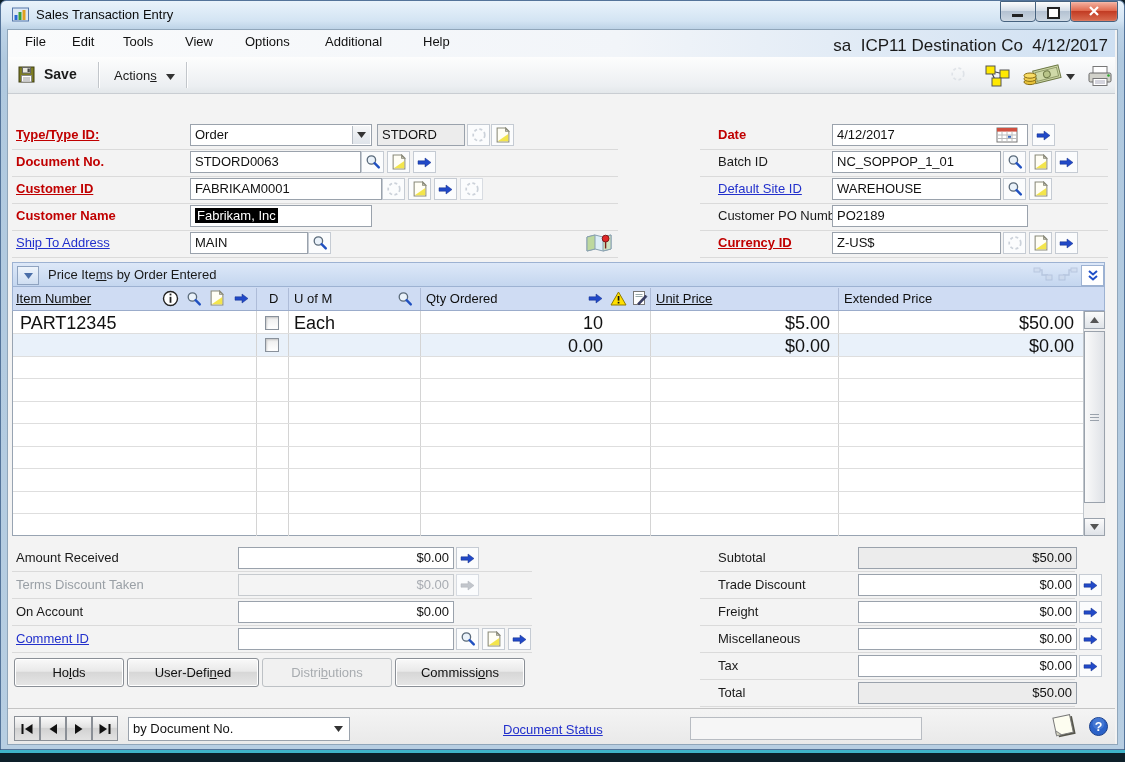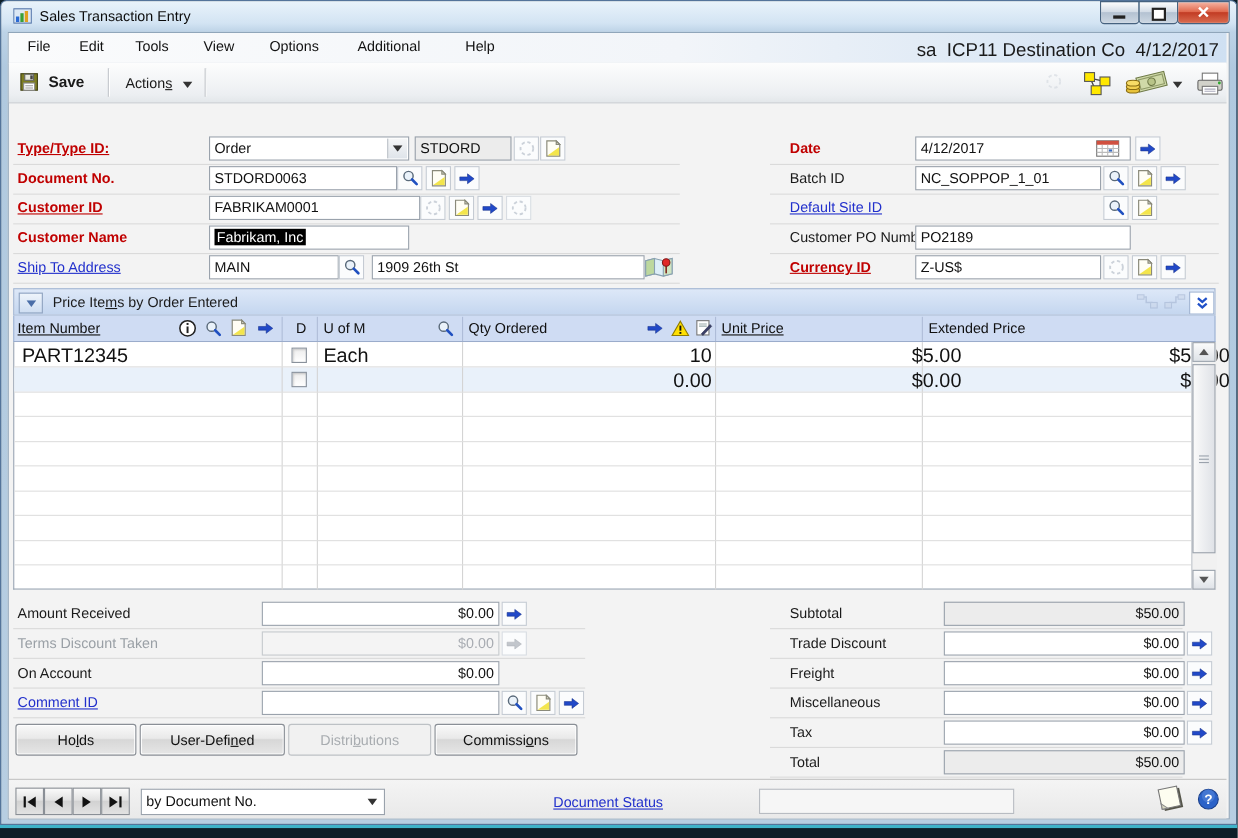--- a/index.html
+++ b/index.html
@@ -32,21 +32,21 @@
   .ibtn{position:absolute;width:21px;height:20px;border:1px solid #c5cbd3;background:#fbfcfd;display:flex;align-items:center;justify-content:center;}
   .combo-btn{position:absolute;right:1px;top:1px;bottom:1px;width:17px;background:linear-gradient(#f6f7f8,#dfe4ea);border-left:1px solid #b6bcc4;display:flex;align-items:center;justify-content:center;}
   .panelhdr{left:12px;top:262px;width:1093px;height:25px;background:linear-gradient(#dde8f8,#c4d6ef);border:1px solid #9db2d2;box-sizing:border-box;}
   .colhdr{left:12px;top:287px;width:1093px;height:24px;background:#cfdcf3;border-left:1px solid #9db2d2;border-right:1px solid #9db2d2;border-bottom:1px solid #9baccb;box-sizing:border-box;}
   .hcell{position:absolute;font-size:13px;color:#101010;white-space:nowrap;}
   .gridbody{left:12px;top:311px;width:1093px;height:225px;background:#fff;border:1px solid #98a4b2;border-top:none;box-sizing:border-box;}
   .gvline{position:absolute;width:1px;background:#d4d4d4;}
   .ghline{position:absolute;left:13px;width:1070px;height:1px;background:#dedede;}
   .hvline{position:absolute;width:1px;background:#aebcd8;top:288px;height:22px;}
   .cell{position:absolute;font-size:18px;color:#111;white-space:nowrap;line-height:18px;}
-  .cell.right{text-align:right;padding-left:44px;}
+  .cell.right{text-align:right;}
   .chk{position:absolute;width:12px;height:12px;border:1px solid #89919b;background:linear-gradient(#ededed,#fff);box-shadow:inset 1px 1px 2px rgba(0,0,0,.18);}
   .sbtn{position:absolute;left:1084px;width:21px;height:18px;border:1px solid #9aa2ac;background:linear-gradient(#fbfbfb,#dfe3e8);display:flex;align-items:center;justify-content:center;box-sizing:border-box;}
   .sthumb{position:absolute;left:1084px;width:21px;border:1px solid #9aa2ac;background:linear-gradient(90deg,#fafafa,#dfe2e7);box-sizing:border-box;}
   .btn{position:absolute;height:27px;border:1px solid #8a8f96;border-radius:3px;font-size:13px;color:#101010;display:flex;align-items:center;justify-content:center;background:linear-gradient(#f9f9f9,#e9e9e9 45%,#d7d7d7 50%,#e6e6e6);box-shadow:inset 0 0 0 1px #fff;}
   .btn.dis{border-color:#bdc1c5;background:#f1f1f1;color:#a8acb0;box-shadow:none;}
   .mn{text-decoration:underline;}
   .statusbar{left:8px;top:708px;width:1107px;height:35px;background:linear-gradient(#f4f4f4,#e9e9e9);border-top:1px solid #c4c4c4;}
   .navbtn{position:absolute;top:716px;width:26px;height:25px;border:1px solid #8a8f96;background:linear-gradient(#fafafa,#e2e2e2 45%,#d2d2d2 50%,#e2e2e2);display:flex;align-items:center;justify-content:center;box-sizing:border-box;}
   .cyanline{left:0;top:750px;width:1125px;height:3px;background:#3fb3c9;}
   .darkband{left:0;top:753px;width:1125px;height:9px;background:#0d1f29;}
@@ -253,21 +253,20 @@
   <div class="lbl link" style="left:16px;top:235px">Ship To Address</div>
   <div class="fld" style="left:190px;top:232px;width:108px">MAIN</div>
   <div class="ibtn" style="left:308px;top:232px">
       <span>
         <svg width="16" height="16" viewBox="0 0 16 16">
           <circle cx="6.4" cy="6" r="4.2" fill="#eaf2fa" stroke="#5a6a7a" stroke-width="1.3"></circle>
           <line x1="9.6" y1="9.2" x2="13.8" y2="13.4" stroke="#2050c0" stroke-width="2.4" stroke-linecap="round"></line>
         </svg>
       </span>
     </div>
-  <div class="fld" style="left:338px;top:232px;width:238px">1909 26th St</div>
   <span class="abs" style="left:586px;top:233px">
       <svg width="26" height="20" viewBox="0 0 26 20">
         <path d="M1 4 L9 2 L17 4 L25 2 V16 L17 18 L9 16 L1 18 Z" fill="#ddeef8" stroke="#88a0b0"></path>
         <path d="M1 4 L9 2 V16 L1 18 Z" fill="#bdd89e" stroke="#88a0b0"></path>
         <path d="M17 4 L25 2 V16 L17 18 Z" fill="#cfe4c2" stroke="#88a0b0"></path>
         <rect x="18.9" y="7.5" width="1.4" height="8" fill="#7a2018"></rect>
         <circle cx="19.6" cy="5.6" r="3.4" fill="#e02828" stroke="#801818"></circle>
       </svg>
     </span>
 
@@ -320,20 +319,21 @@
     </div>
   <div class="ibtn" style="left:1055px;top:151px">
       <span>
         <svg width="15" height="11" viewBox="0 0 15 11">
           <path d="M1 3.8 H8 V1 L14 5.5 L8 10 V7.2 H1 Z" fill="#2149c8" stroke="#16308a" stroke-width="0.5"></path>
         </svg>
       </span>
     </div>
 
   <div class="lbl link" style="left:718px;top:181px">Default Site ID</div>
+  <div class="fld" style="left:832px;top:178px;width:159px">WAREHOUSE</div>
   <div class="ibtn" style="left:1003px;top:178px">
       <span>
         <svg width="16" height="16" viewBox="0 0 16 16">
           <circle cx="6.4" cy="6" r="4.2" fill="#eaf2fa" stroke="#5a6a7a" stroke-width="1.3"></circle>
           <line x1="9.6" y1="9.2" x2="13.8" y2="13.4" stroke="#2050c0" stroke-width="2.4" stroke-linecap="round"></line>
         </svg>
       </span>
     </div>
   <div class="ibtn" style="left:1029px;top:178px">
       <span>

